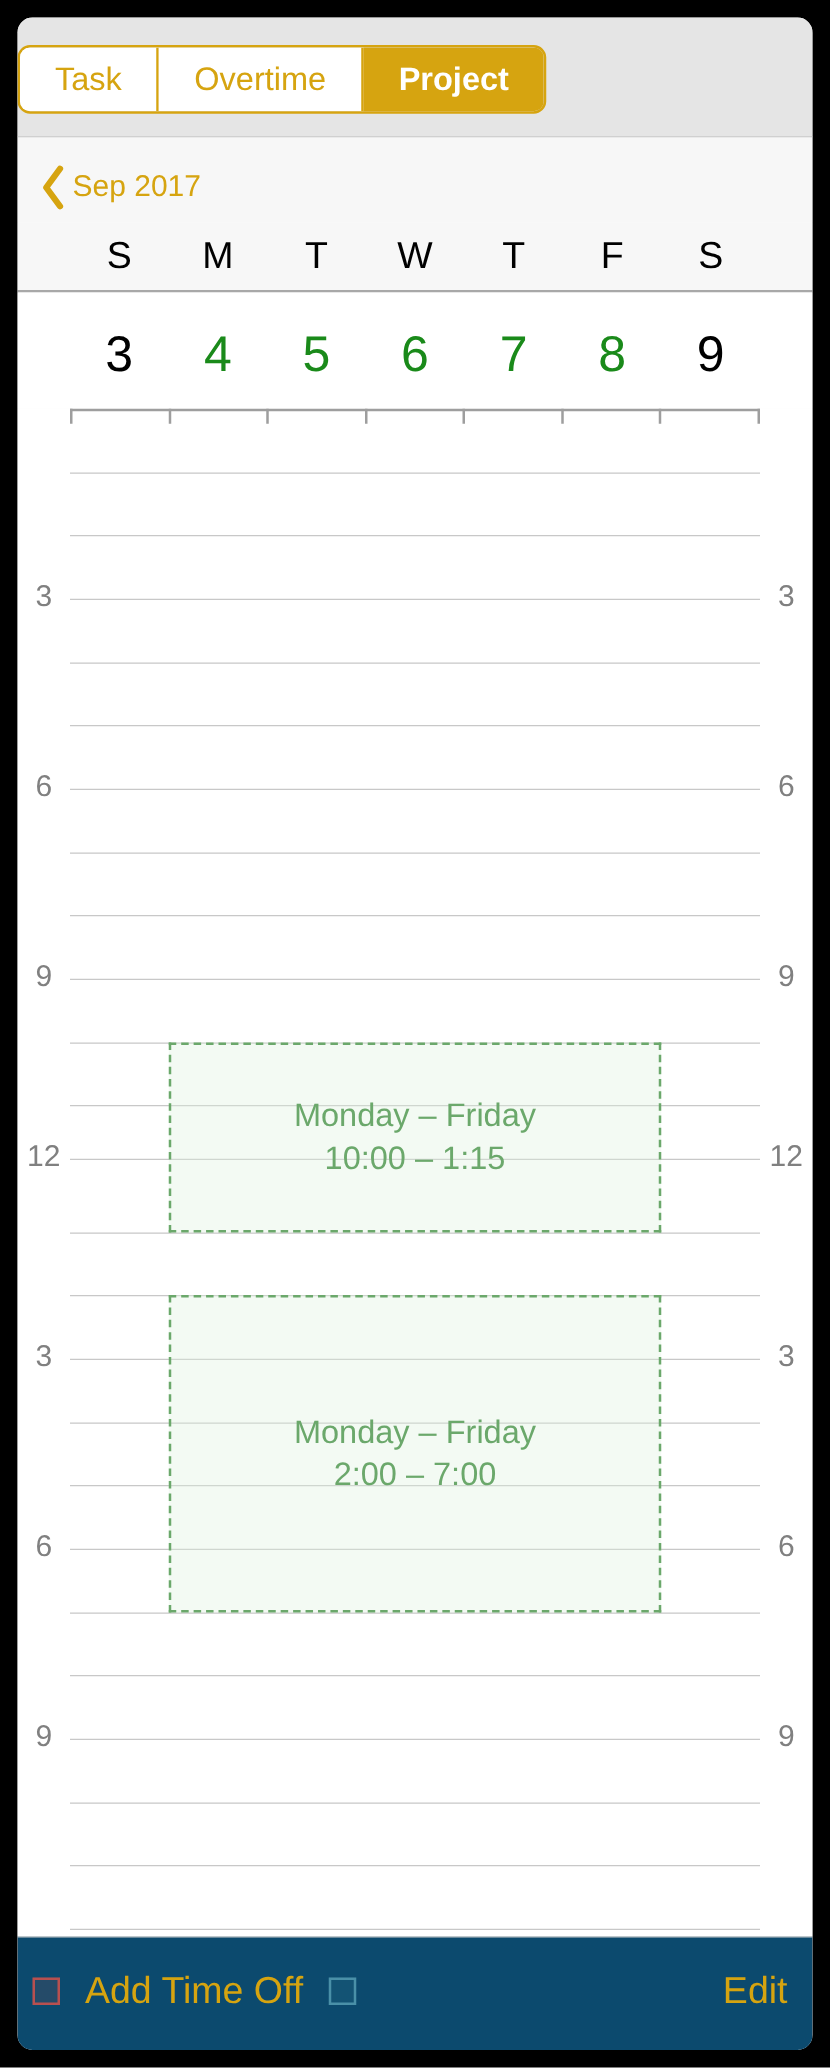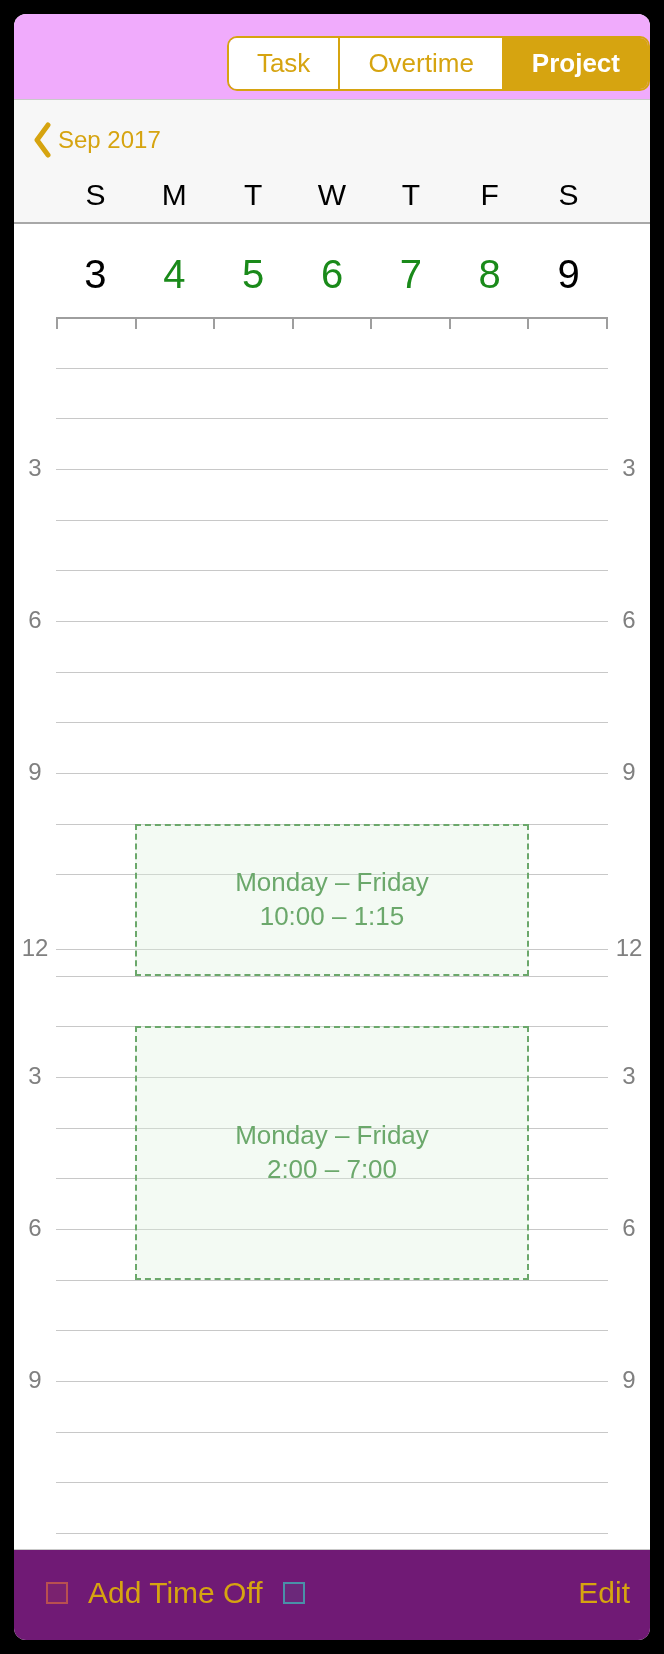--- a/index.html
+++ b/index.html
@@ -14,24 +14,24 @@
     top: 14px; left: 14px; right: 14px; bottom: 14px;
     background: #fafafa;
     border-radius: 12px;
     overflow: hidden;
     display: flex;
     flex-direction: column;
   }
 
   
   .topbar {
-    padding: 22px 0 8px 0;
-    display: flex;
-    justify-content: flex-end;
-    background: #f0abfc;
+    padding: 22px 0 18px 0;
+    display: flex;
+    justify-content: flex-start;
+    background: #e5e5e5;
     border-bottom: 1px solid #c9c9c9;
   }
   .segmented {
     display: flex;
     border: 2px solid #D6A410;
     border-radius: 10px;
     overflow: hidden;
   }
   .segmented .seg {
     font-size: 26px;
@@ -175,25 +175,25 @@
     flex-direction: column;
     align-items: center;
     justify-content: center;
     color: #6ba86b;
     font-size: 26px;
     line-height: 1.3;
   }
 
   
   .bottombar {
-    background: #701a75;
+    background: #0c4a6e;
     border-top: 1px solid #c9c9c9;
     display: flex;
     align-items: center;
-    padding: 26px 20px 30px 32px;
+    padding: 26px 20px 30px 12px;
     gap: 20px;
   }
   .swatch {
     width: 22px; height: 22px;
     border: 2px solid;
     display: inline-block;
     flex: none;
   }
   .swatch.red { border-color: #b85050; background: rgba(184,80,80,0.15); }
   .swatch.blue { border-color: #4a90a8; background: rgba(74,144,168,0.12); }
@@ -305,21 +305,21 @@
         <div class="line"></div>
         <div class="lbl-left">9</div>
         <div class="lbl-right">9</div>
       </div>
       <div class="hourrow" style="top: 506.667px;">
         <div class="line"></div>
       </div>
       <div class="hourrow" style="top: 557.333px;">
         <div class="line"></div>
       </div>
-      <div class="hourrow" style="top: 632px;">
+      <div class="hourrow" style="top: 600px;">
         <div class="line"></div>
         <div class="lbl-left">12</div>
         <div class="lbl-right">12</div>
       </div>
       <div class="hourrow" style="top: 658.667px;">
         <div class="line"></div>
       </div>
       <div class="hourrow" style="top: 709.333px;">
         <div class="line"></div>
       </div>

